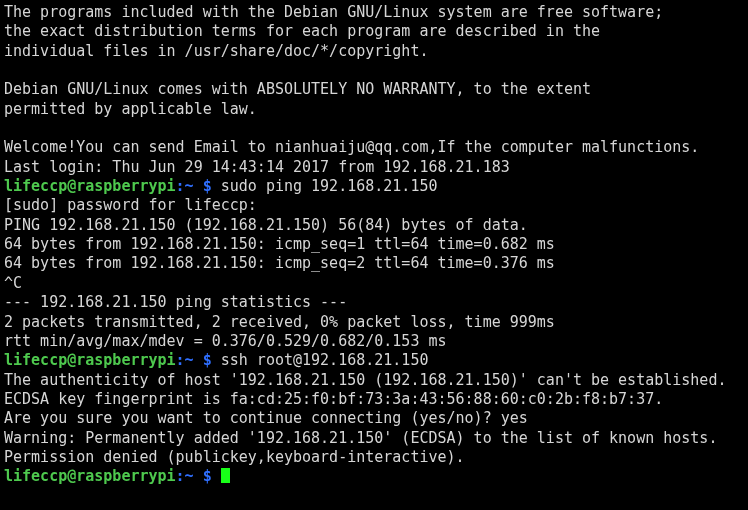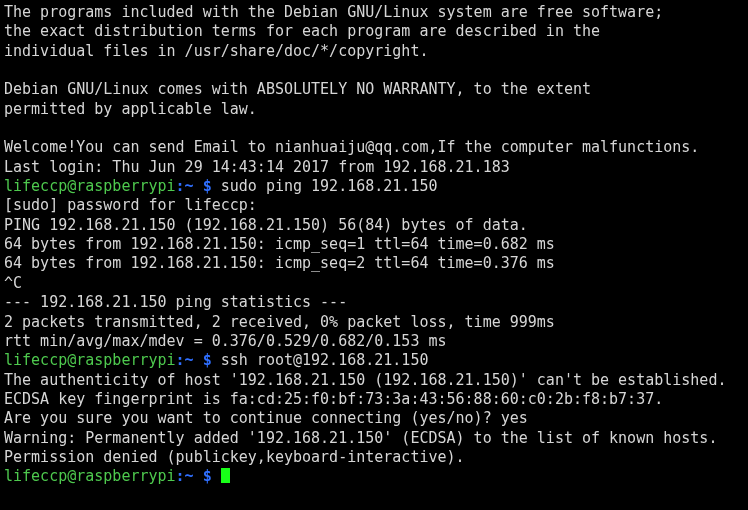--- a/index.html
+++ b/index.html
@@ -26,21 +26,21 @@
     letter-spacing: 0px;
     -webkit-font-smoothing: antialiased;
   }
   .line {
     height: 19.35px;
     white-space: pre;
     overflow: hidden;
   }
   .seg { white-space: pre; }
   .c-default { color: #d6d6d6; }
-  .c-prompt-user { color: #4ec94e; font-weight: normal; }
+  .c-prompt-user { color: #4ec94e; font-weight: bold; }
   .c-prompt-path { color: #2f6fff; font-weight: bold; }
   .c-prompt-sym  { color: #2f6fff; font-weight: bold; }
   .cursor {
     display: inline-block;
     width: 9px;
     height: 15px;
     background: #18ff18;
     vertical-align: -2px;
   }
 </style>

